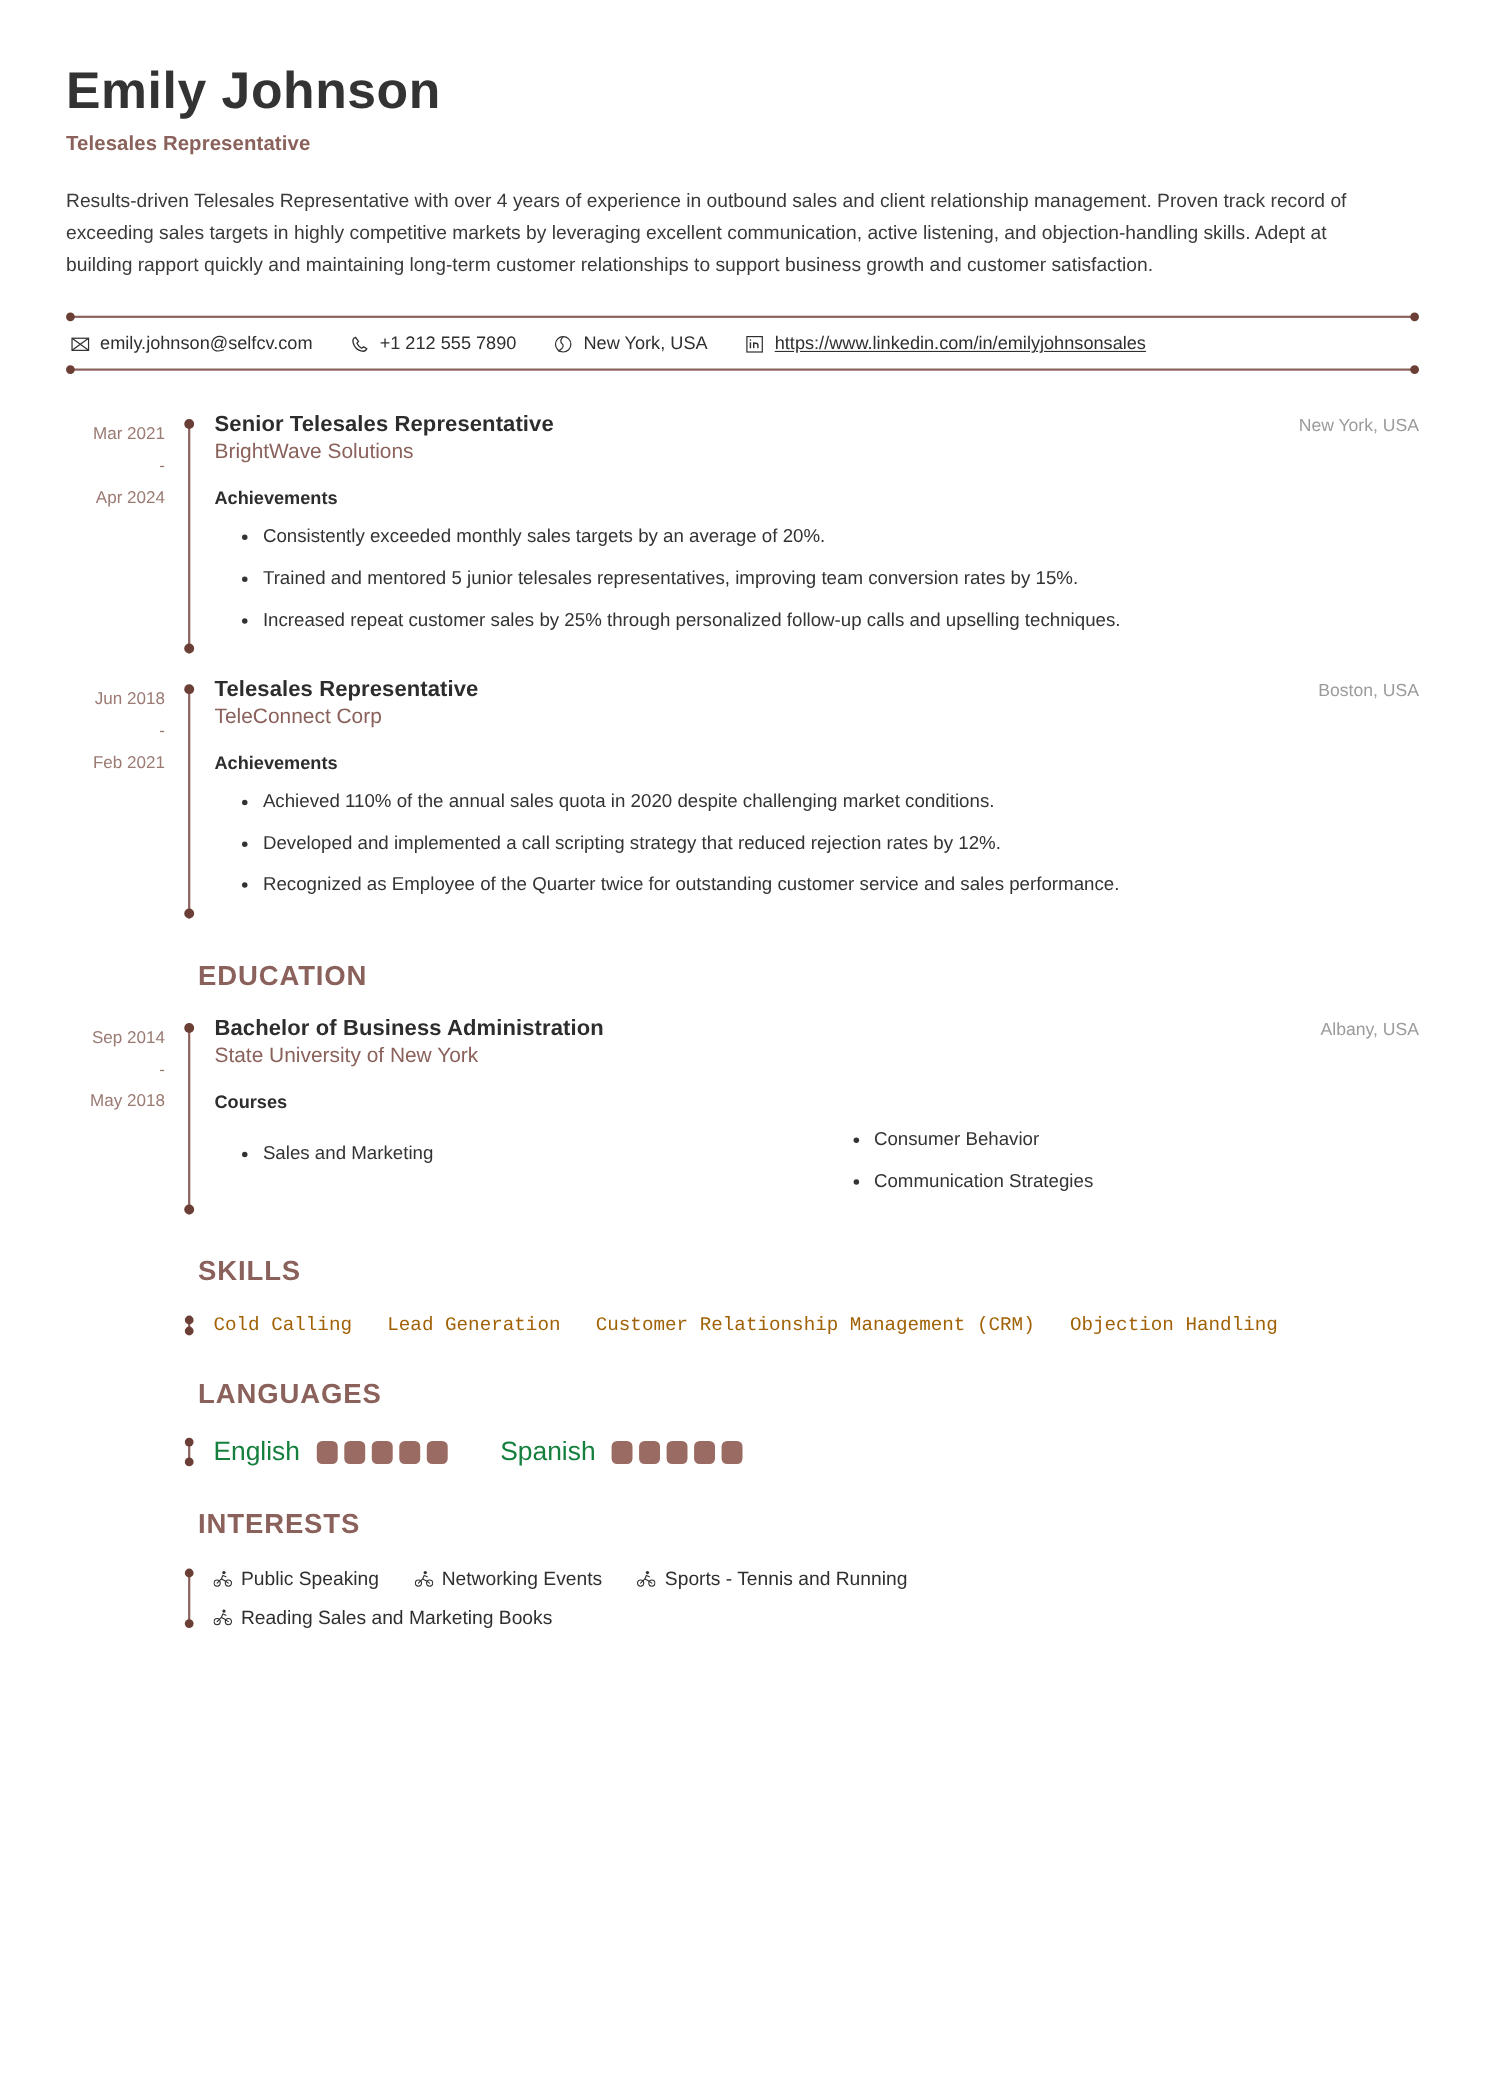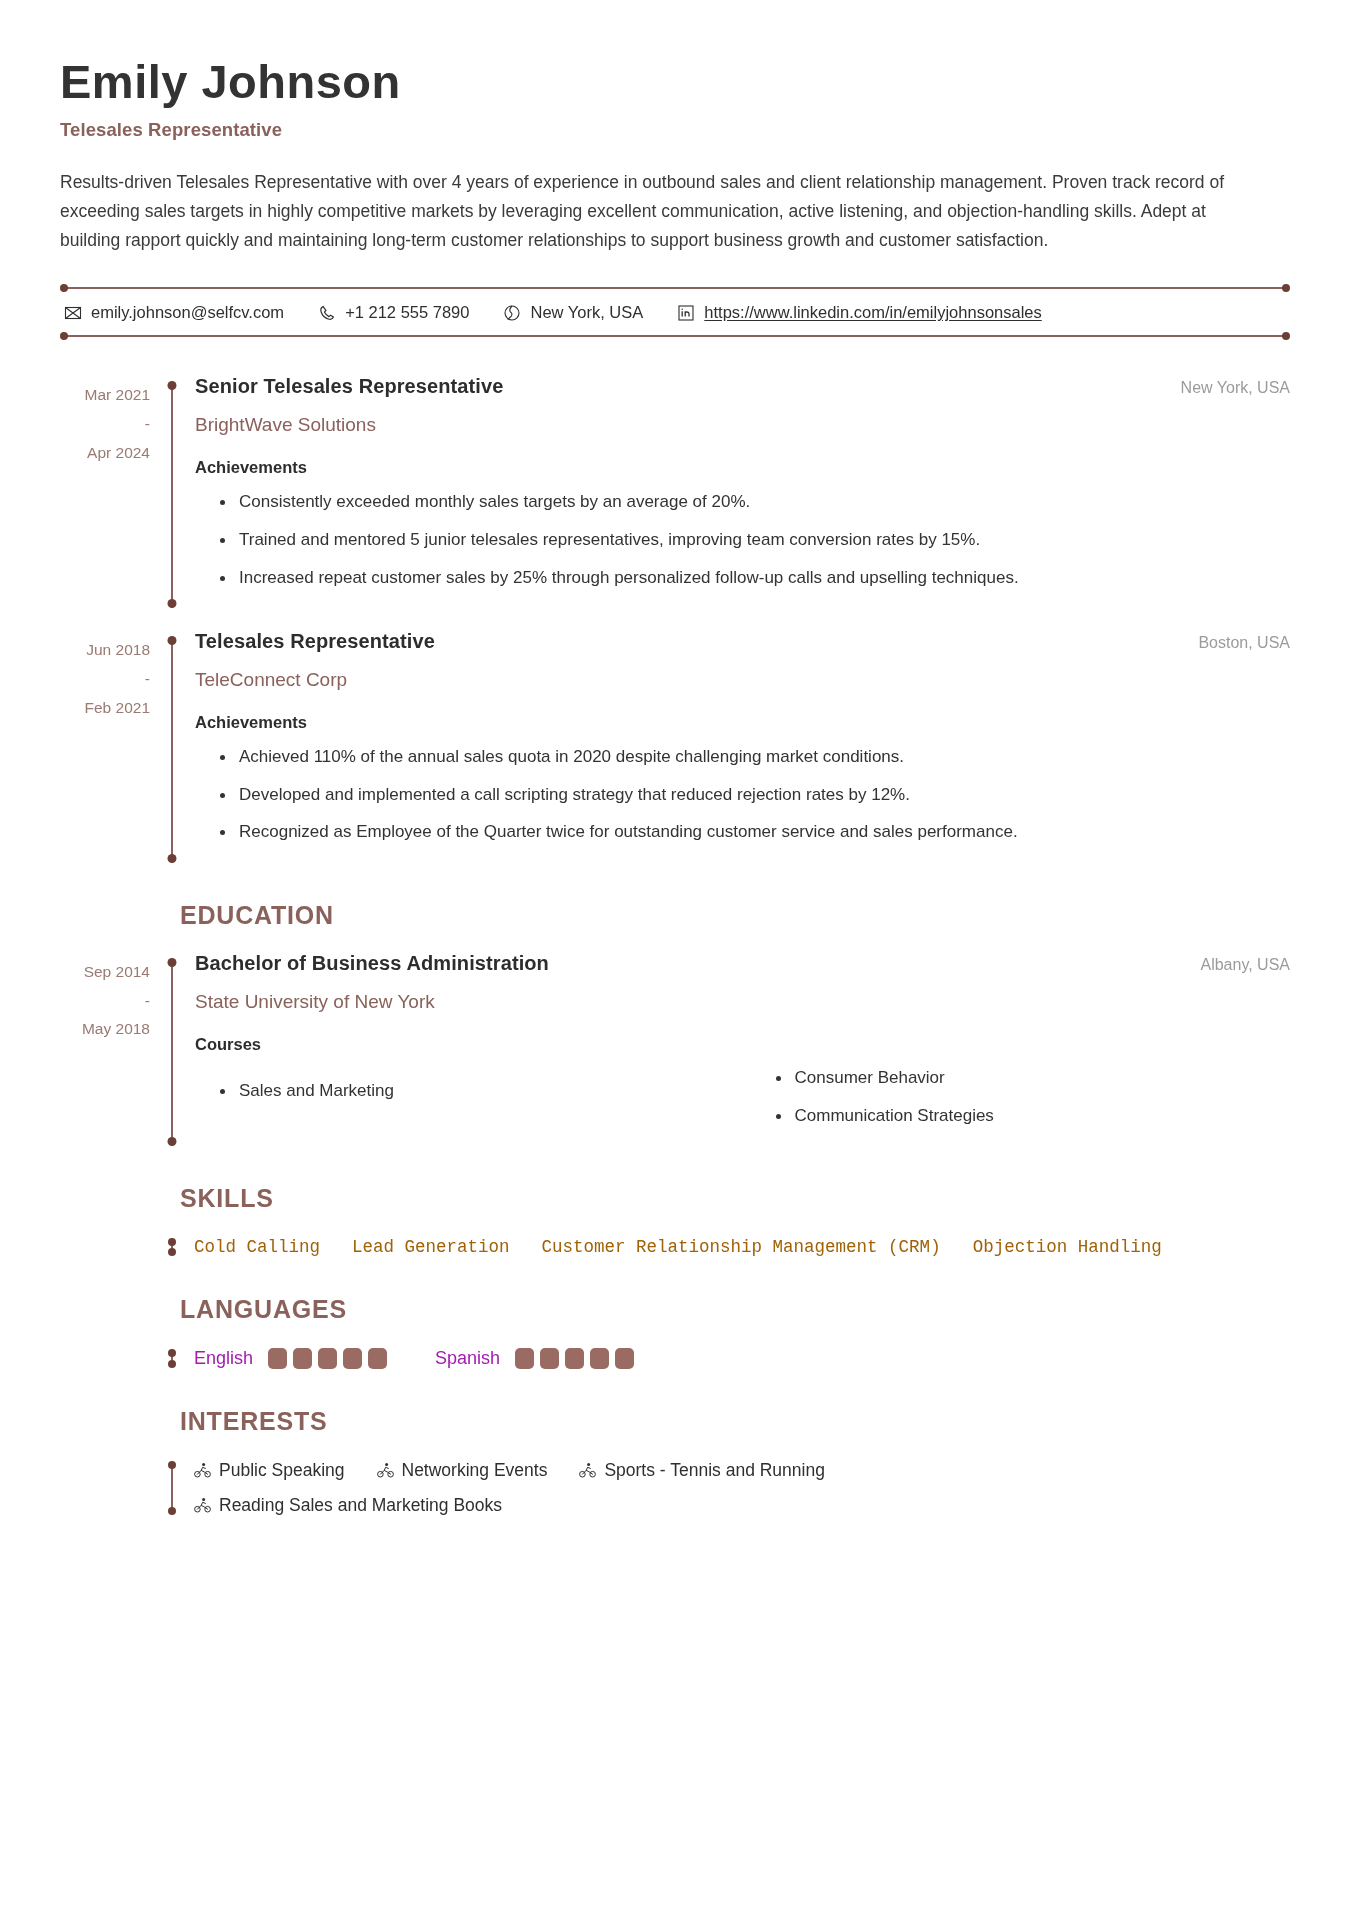--- a/index.html
+++ b/index.html
@@ -175,21 +175,21 @@
   }
   .entry-location {
     font-size: 16px;
     color: #9b9b9b;
     white-space: nowrap;
     padding-top: 4px;
   }
   .entry-org {
     font-size: 19px;
     color: #8A615B;
-    margin-top: 16px;
+    margin-top: 2px;
   }
   .sublabel {
     font-size: 16.5px;
     font-weight: bold;
     color: #2d2d2d;
     margin-top: 22px;
   }
   .bullets {
     margin-top: 10px;
     padding-left: 44px;
@@ -273,22 +273,22 @@
     gap: 0;
     flex-wrap: wrap;
   }
   .lang-item {
     display: flex;
     align-items: center;
     gap: 15px;
     margin-right: 48px;
   }
   .lang-name {
-    font-size: 18px;
-    color: #a21caf;
+    font-size: 24px;
+    color: #15803d;
   }
   .lang-dots { display: flex; gap: 6px; }
   .lang-dots .sq {
     width: 19px;
     height: 21px;
     border-radius: 5px;
     background: #9A6B62;
   }
 
   

